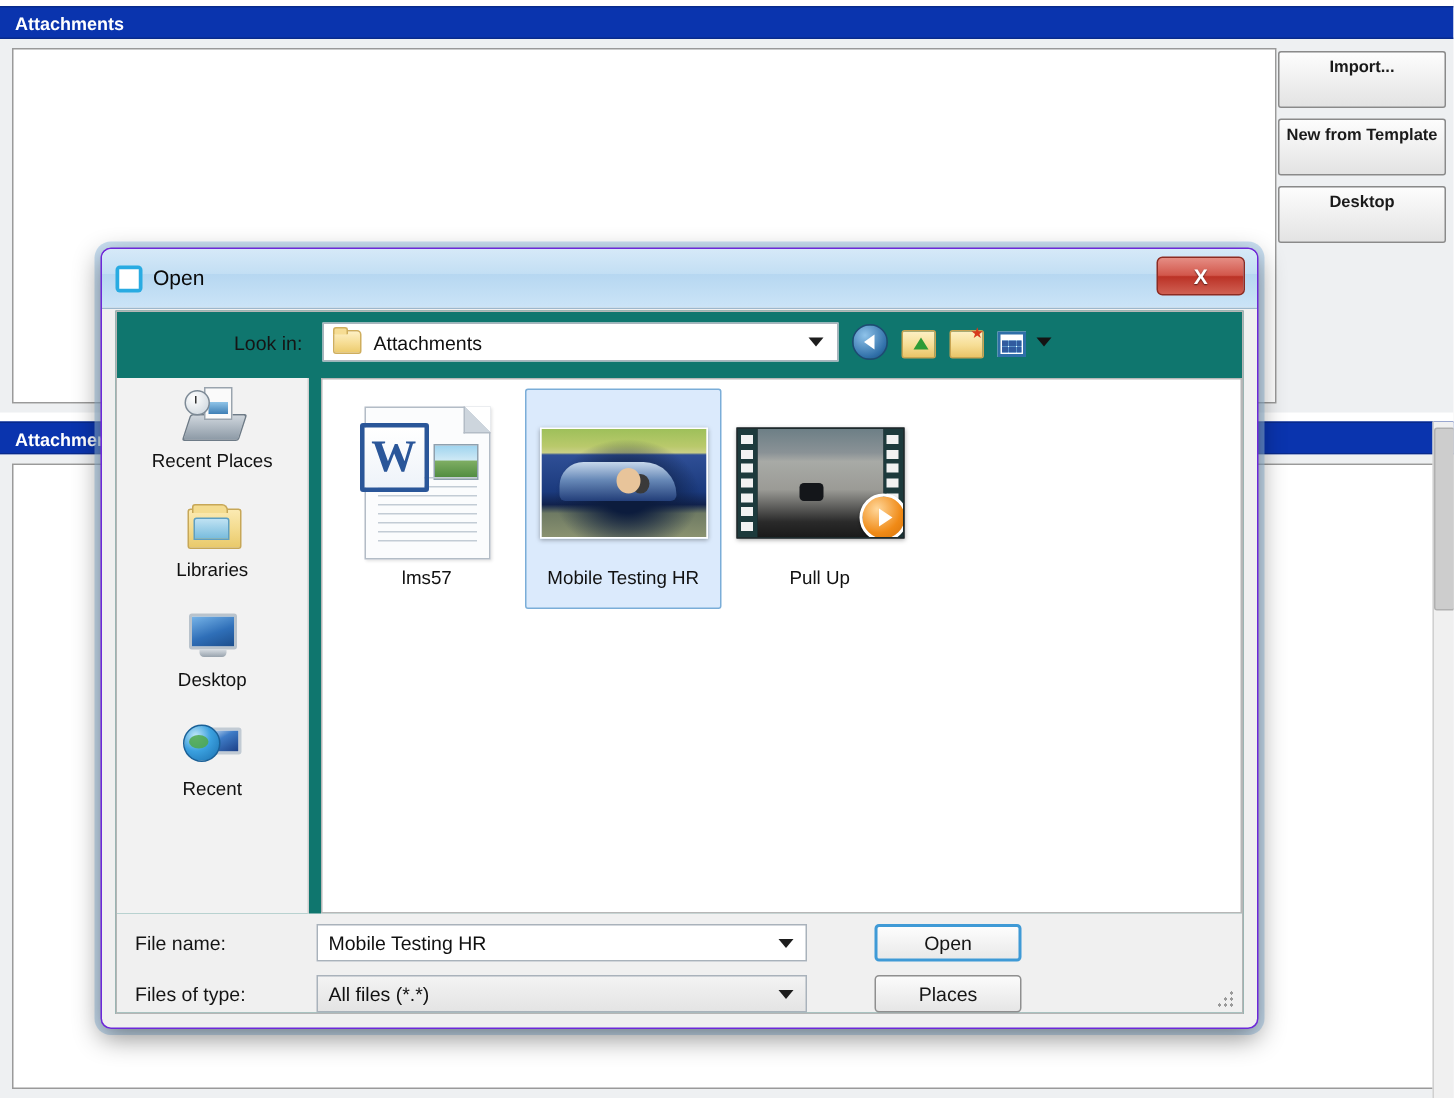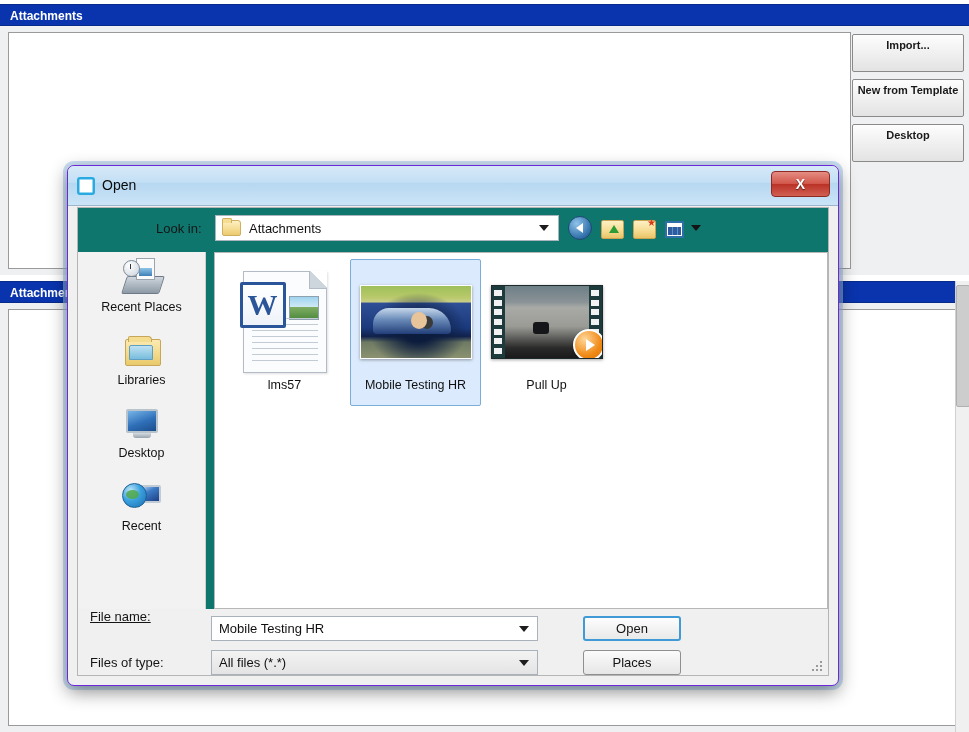--- a/index.html
+++ b/index.html
@@ -595,21 +595,21 @@
           </div>
         </div>
         <div class="file-label">Pull Up</div>
       </div>
 
 
     </div>
 
     <div class="dlg-bottom">
 
-      <div class="bot-label" style="left:12px;top:0;text-decoration:underline;">File name:</div>
+      <div class="bot-label" style="left:12px;top:12px;">File name:</div>
       <div class="bot-field white" style="left:133px;top:7px;width:327px;">
         <span>Mobile Testing HR</span>
         <div class="combo-arrow" style="margin-left:auto;"></div>
       </div>
 
       <div class="bot-label" style="left:12px;top:46px;">Files of type:</div>
       <div class="bot-field gray" style="left:133px;top:41px;width:327px;">
         <span>All files (*.*)</span>
         <div class="combo-arrow" style="margin-left:auto;"></div>
       </div>

